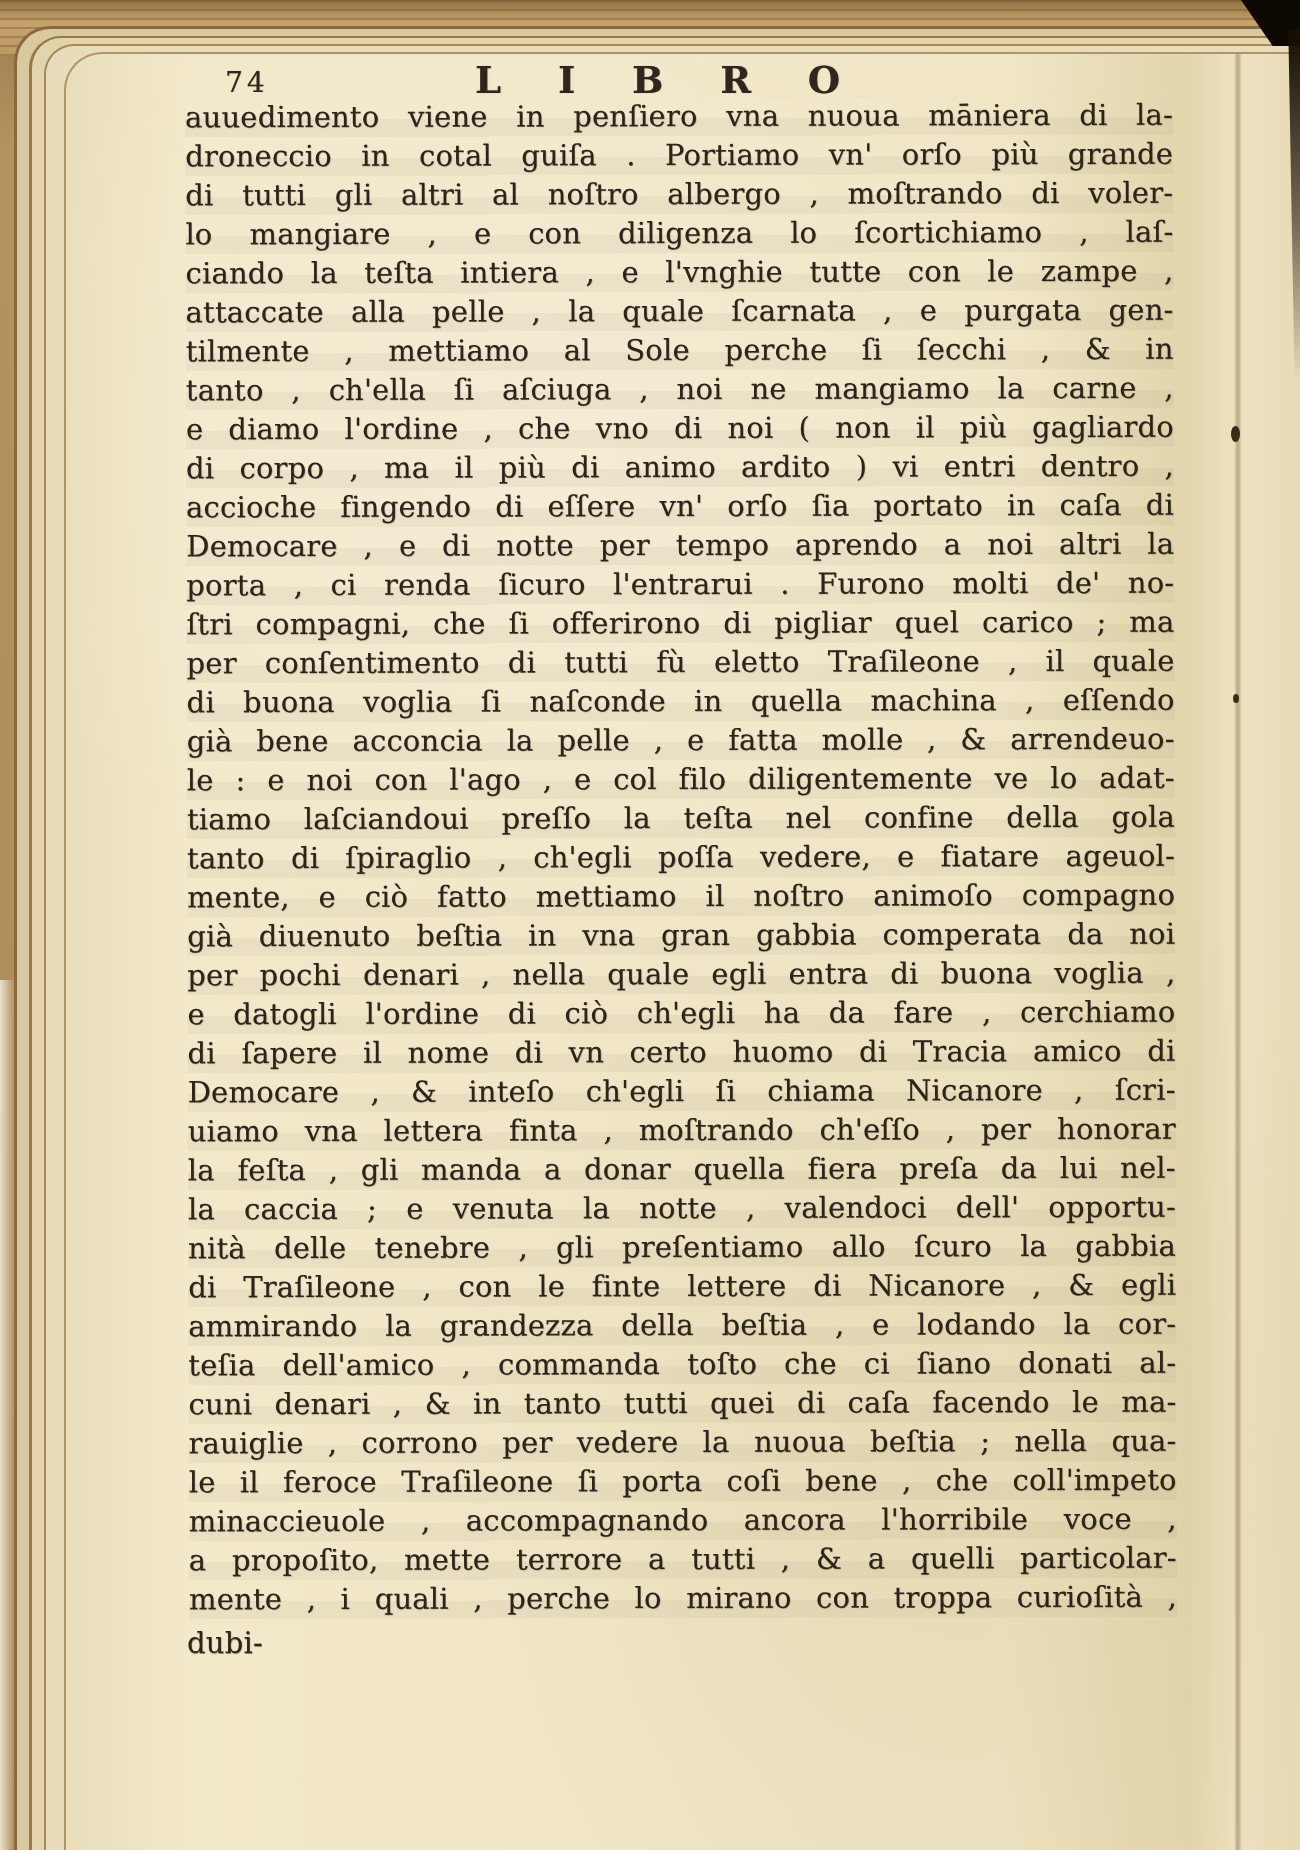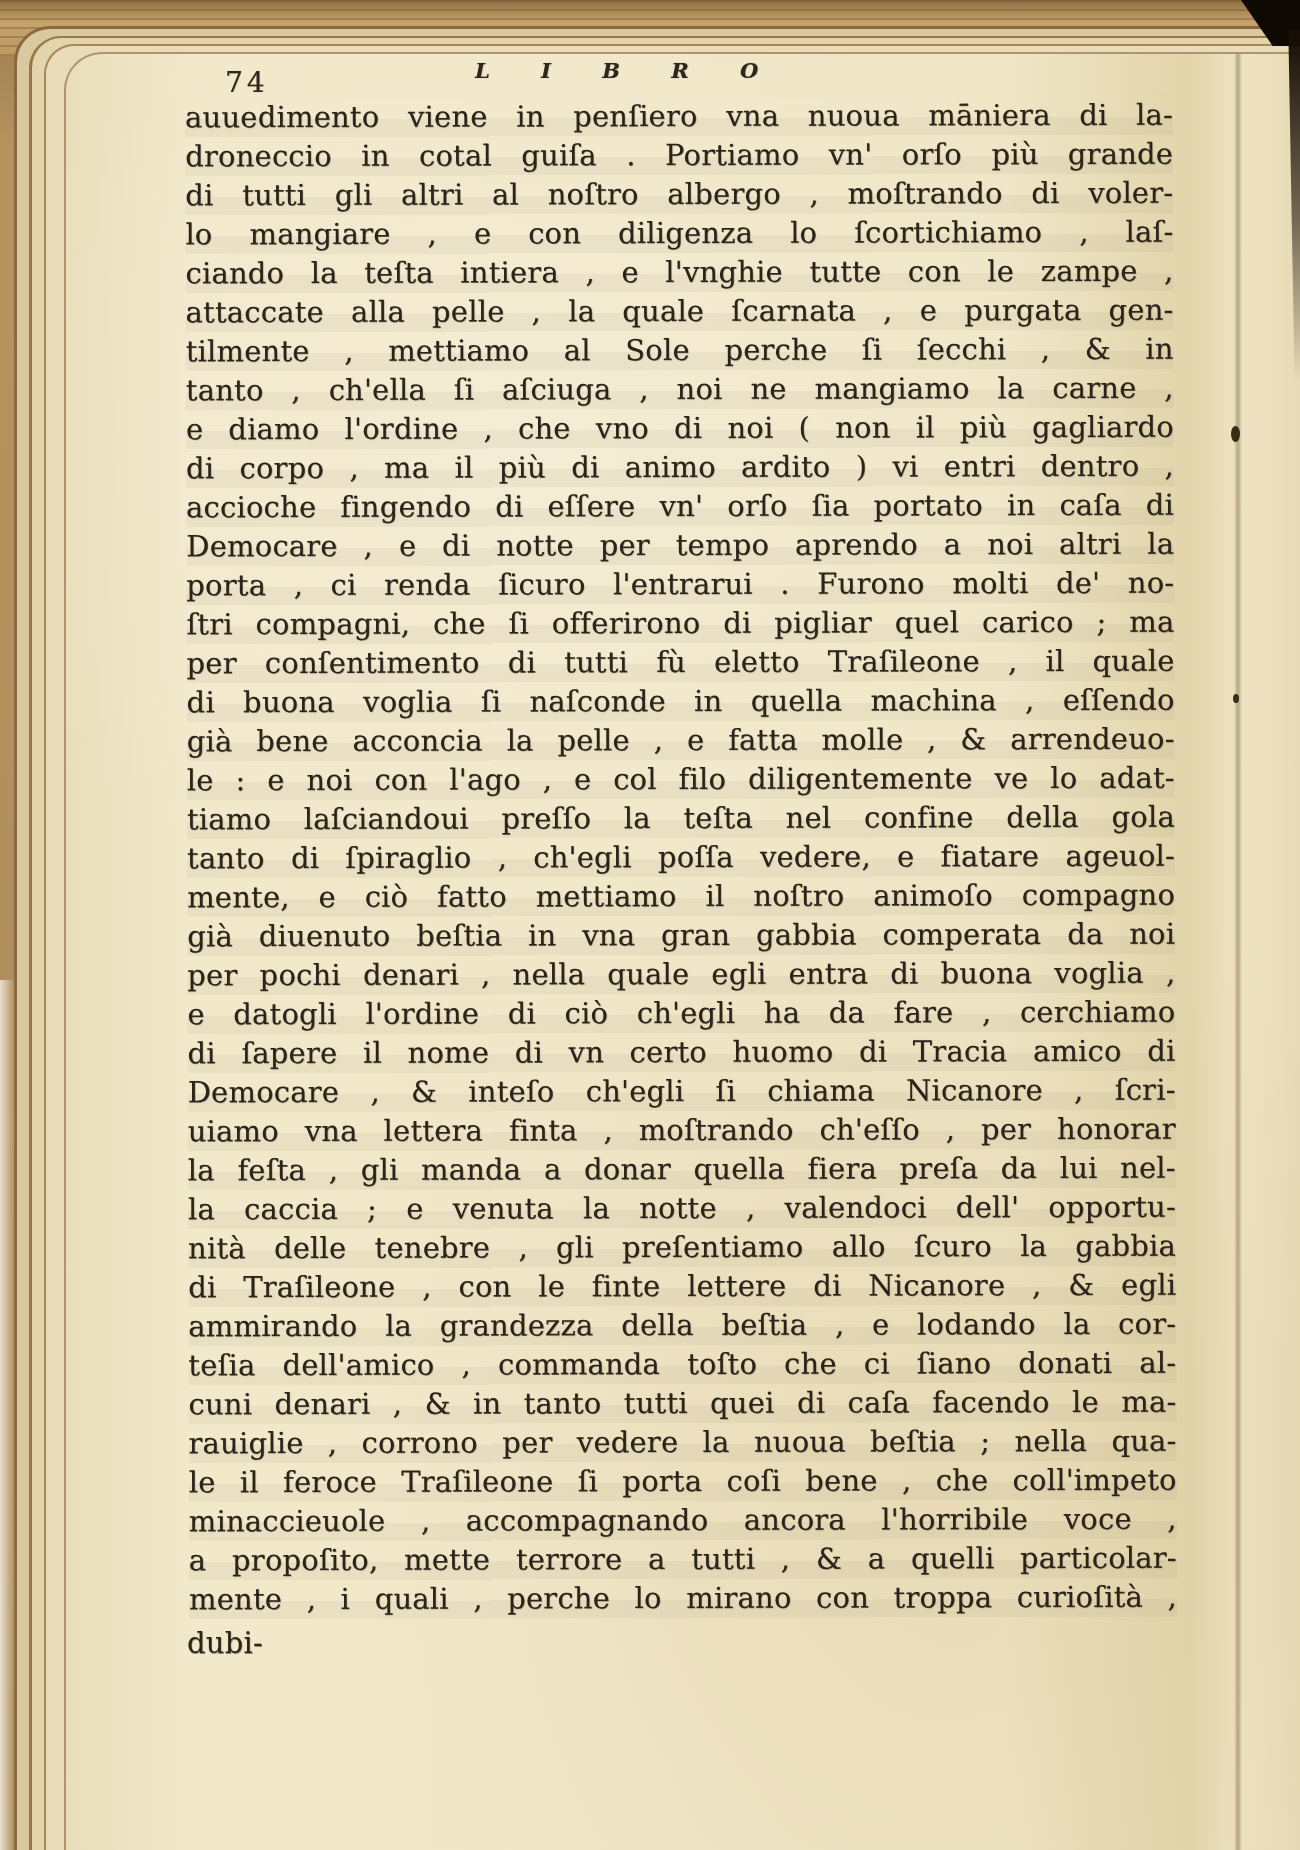--- a/index.html
+++ b/index.html
@@ -58,21 +58,21 @@
   }
   
   .header-row{position:absolute;left:121px;top:2px;width:988px;height:42px;color:#2f271d;}
   .pageno{
     position:absolute;left:38px;top:10px;
     font-size:28px;letter-spacing:4px;
     text-shadow:0.4px 0.4px 0.7px rgba(47,39,29,0.55);
   }
   .running-title{
     position:absolute;left:288px;top:2px;
-    font-size:21px;font-style:italic;font-weight:bold;letter-spacing:22px;
+    font-size:37px;font-weight:bold;letter-spacing:22px;
     text-shadow:0.4px 0.4px 0.8px rgba(47,39,29,0.55);
     text-align:center;
   }
   
   .textblock{
     position:absolute;left:121px;top:43px;width:988px;
     transform:rotate(-0.15deg);
     background:repeating-linear-gradient(180deg,rgba(0,0,0,0) 0 21px,rgba(118,108,84,0.07) 21px 39px);
   }
   .line{

